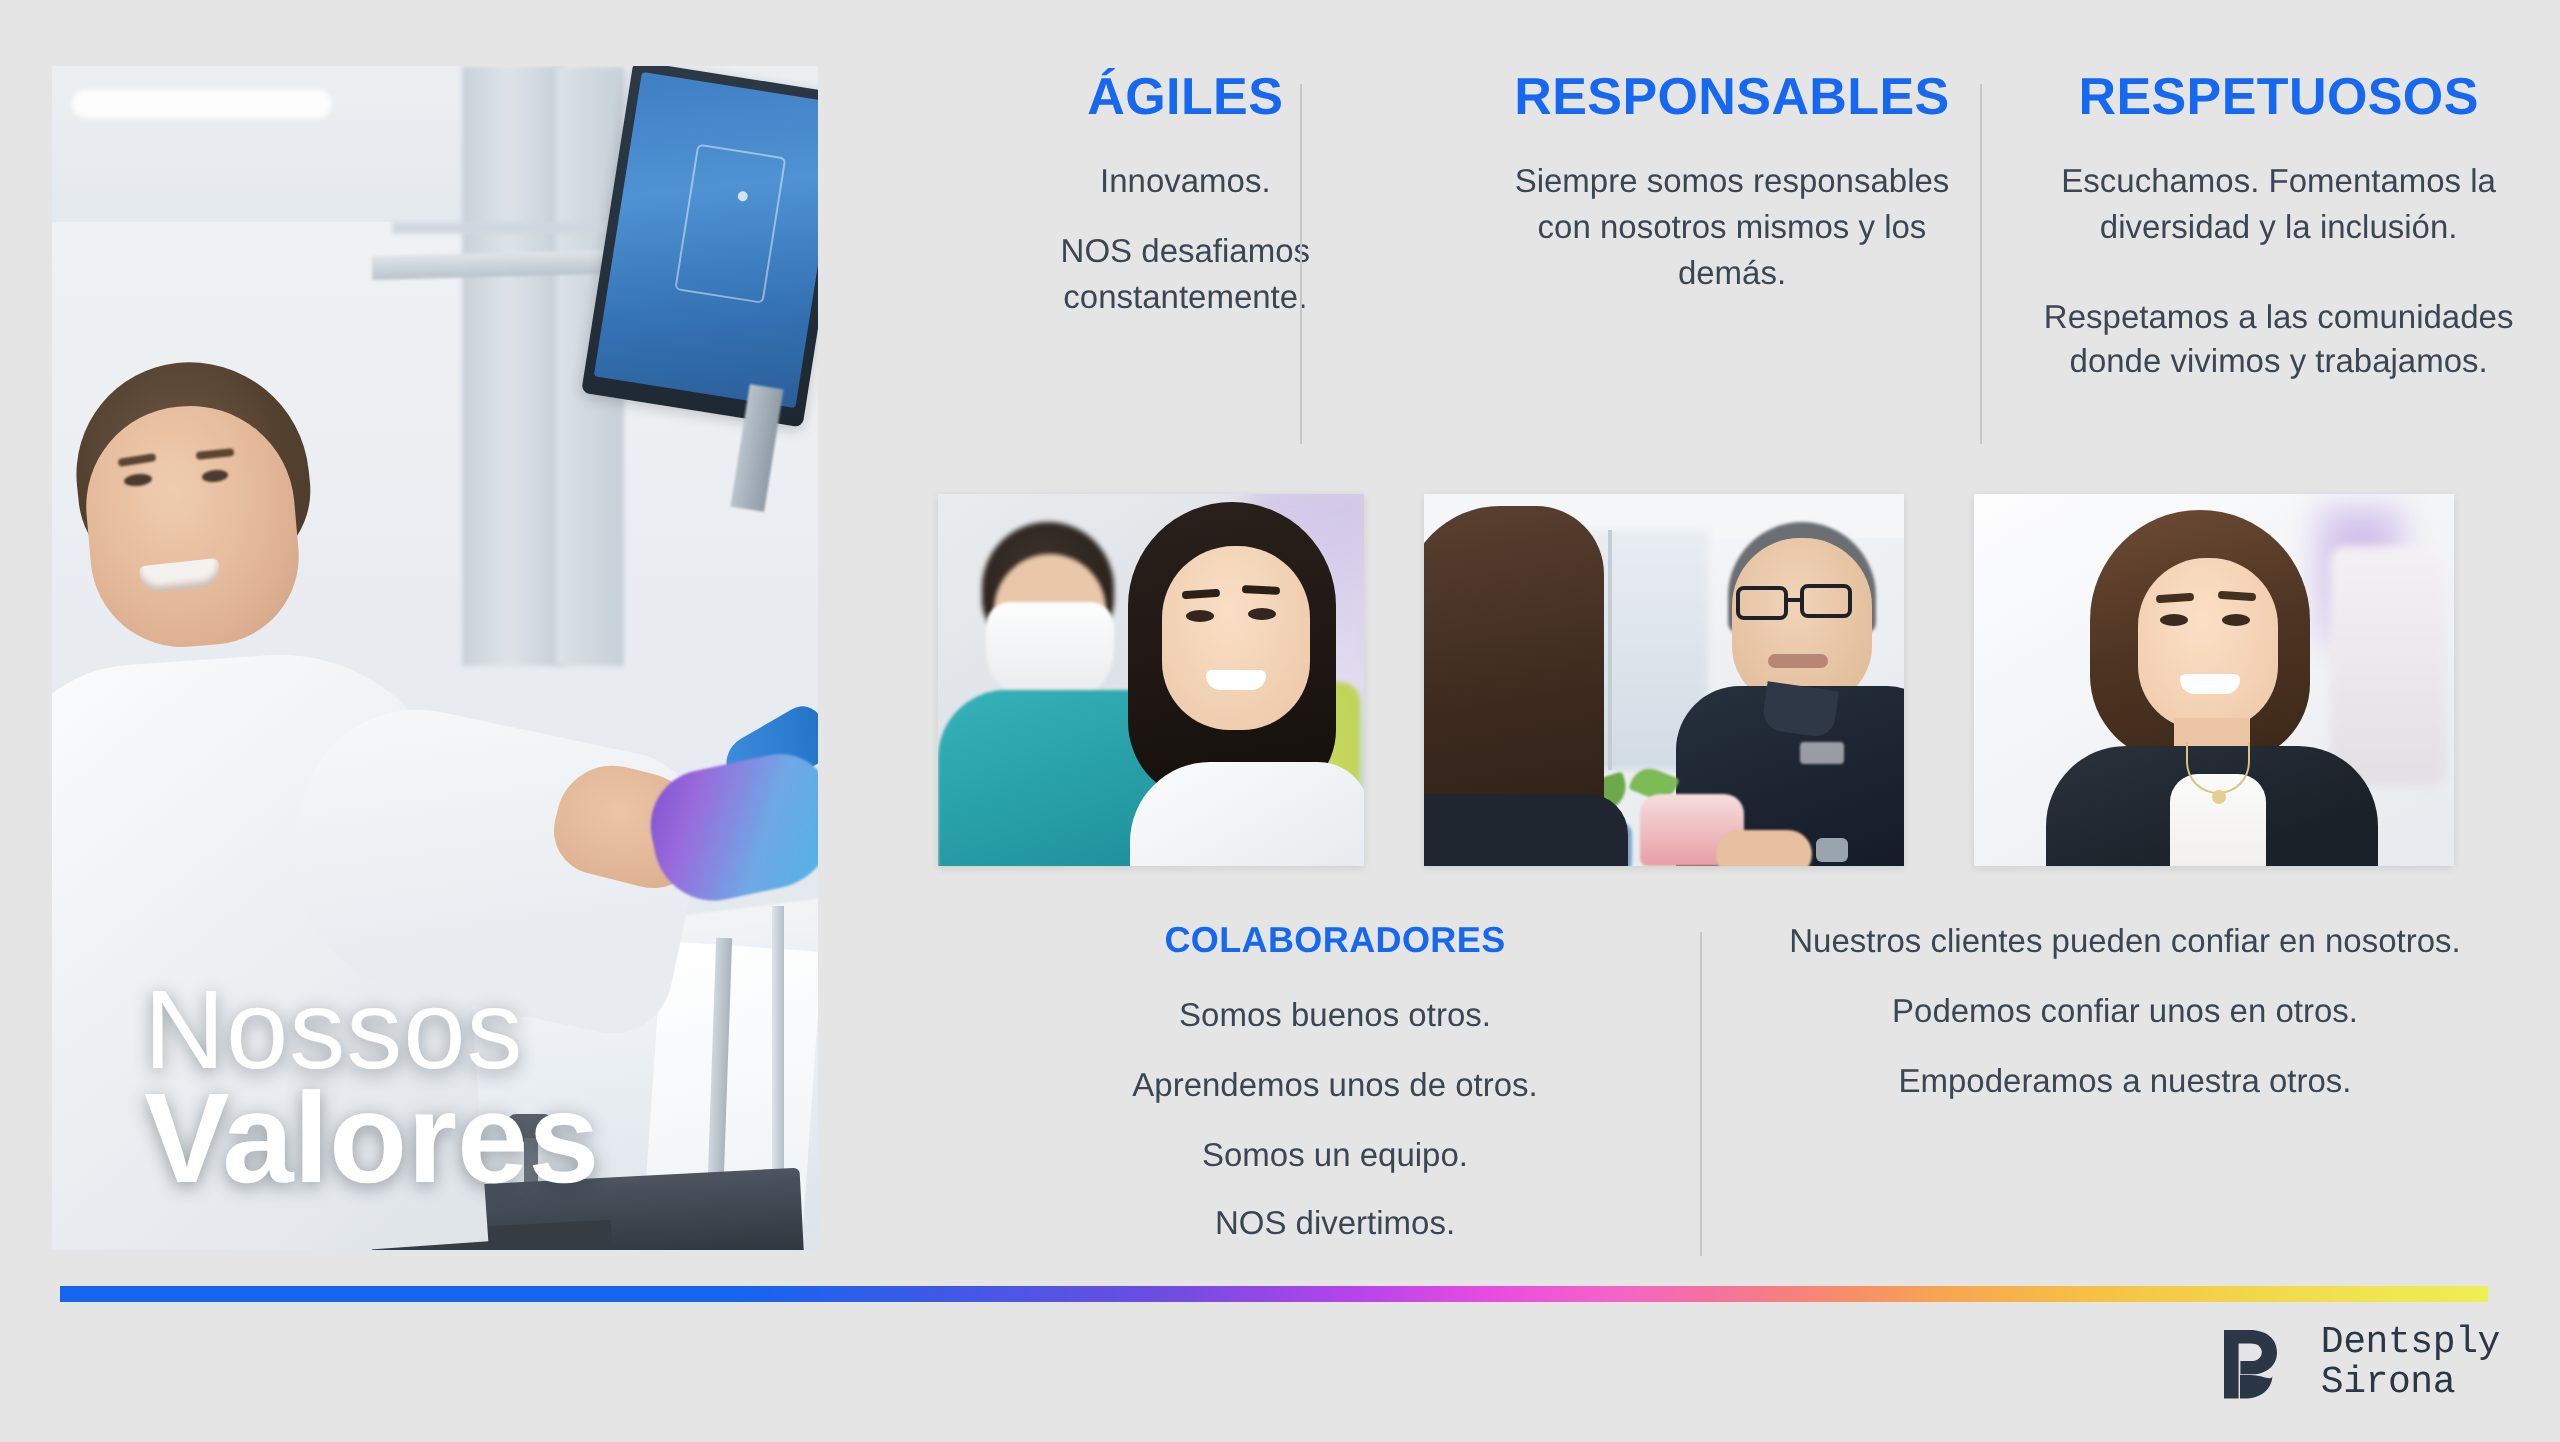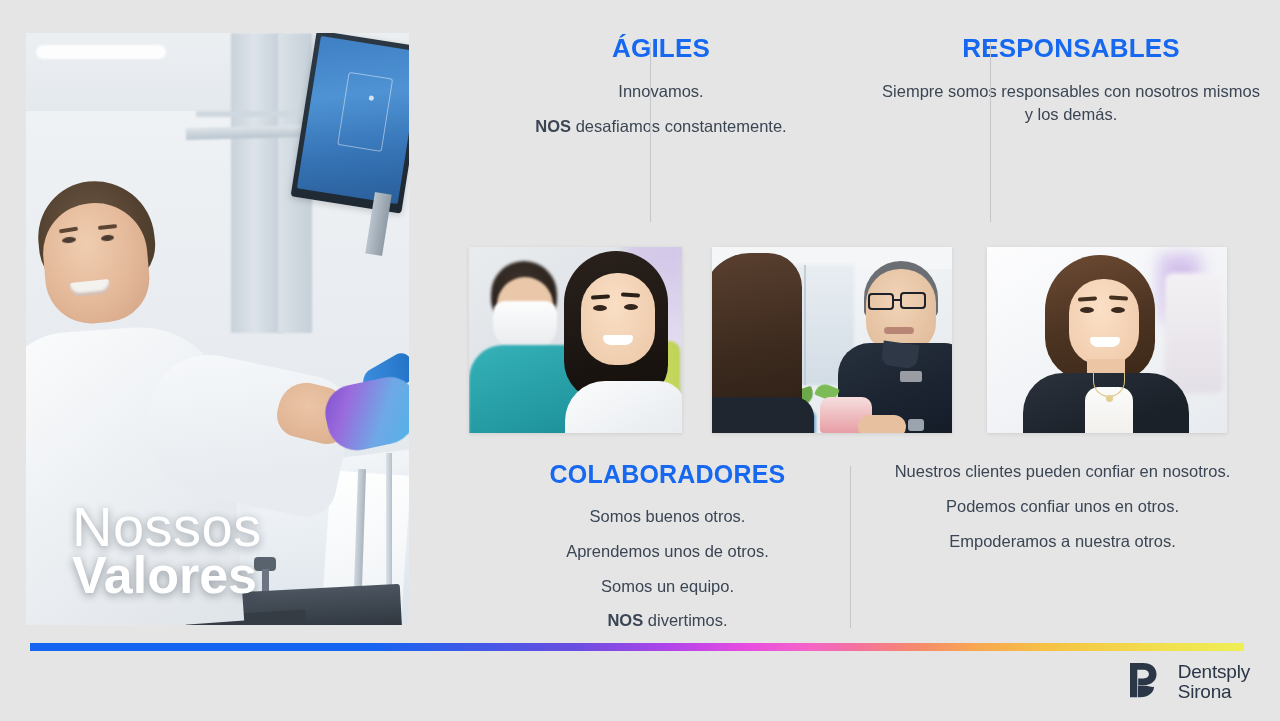--- a/index.html
+++ b/index.html
@@ -143,21 +143,21 @@
     z-index: 5;
   }
   .hero-title .line1 {
     display:block;
     font-size: 56px;
     font-weight: 400;
     letter-spacing: 0.5px;
   }
   .hero-title .line2 {
     display:block;
-    font-size: 52px;
+    font-size: 64px;
     font-weight: 700;
     margin-top: -6px;
     letter-spacing: 0px;
   }
 
   
   .values-top {
     position: absolute;
     left: 456px; top: 33px;
     width: 820px; height: 195px;
@@ -176,29 +176,29 @@
     position: relative;
   }
   .val-title {
     color: #1668f0;
     font-weight: 700;
     font-size: 26px;
     letter-spacing: 0.2px;
     margin-bottom: 16px;
     white-space: nowrap;
   }
-  .val-title.wide { font-size: 25px; }
+  .val-title.wide { font-size: 18px; }
   .val-body p {
     color: #3b4654;
     font-size: 16.5px;
     line-height: 1.38;
     margin-bottom: 12px;
   }
   .val-body p:last-child { margin-bottom: 0; }
-  .val-body b { font-weight: 700; }
+  .val-body b { font-weight: 400; }
 
   .divider {
     position: absolute;
     width: 1px;
     background: #c3c6c9;
   }
   .div-1 { left: 650px; top: 42px;  height: 180px; }
   .div-2 { left: 990px; top: 42px;  height: 180px; }
   .div-3 { left: 850px; top: 466px; height: 162px; }
 
@@ -288,21 +288,23 @@
       #f68a6e 73%,
       #f8a751 78%,
       #f6c244 84%,
       #f0e24e 94%,
       #eeee55 100%);
   }
   .logo {
     position: absolute;
     right: 30px; top: 662px;
     display: flex;
+    align-items: center;
     gap: 20px;
+    font-family: Liberation Mono, monospace;
   }
   .logo-mark { width: 30px; height: 36px; display:block; }
   .logo-text {
     color: #2b3646;
     font-size: 19px;
     line-height: 1.04;
     font-weight: 400;
     letter-spacing: -0.2px;
   }
   .logo-text span { display: block; }
@@ -367,20 +369,27 @@
       </div>
     </div>
 
     <div class="val-col">
       <div class="val-title">RESPONSABLES</div>
       <div class="val-body">
         <p>Siempre somos responsables con nosotros mismos y los demás.</p>
       </div>
     </div>
 
+    <div class="val-col">
+      <div class="val-title">RESPETUOSOS</div>
+      <div class="val-body">
+        <p>Escuchamos. Fomentamos la diversidad y la inclusión.</p>
+        <p style="margin-top:22px;">Respetamos a las comunidades donde vivimos y trabajamos.</p>
+      </div>
+    </div>
   </div>
 
   <div class="divider div-1"></div>
   <div class="divider div-2"></div>
   <div class="divider div-3"></div>
 
   <div class="photo photo-1">
     <div class="p1-bg"></div>
       <div class="p1-purple"></div>
       <div class="p1-green"></div>

